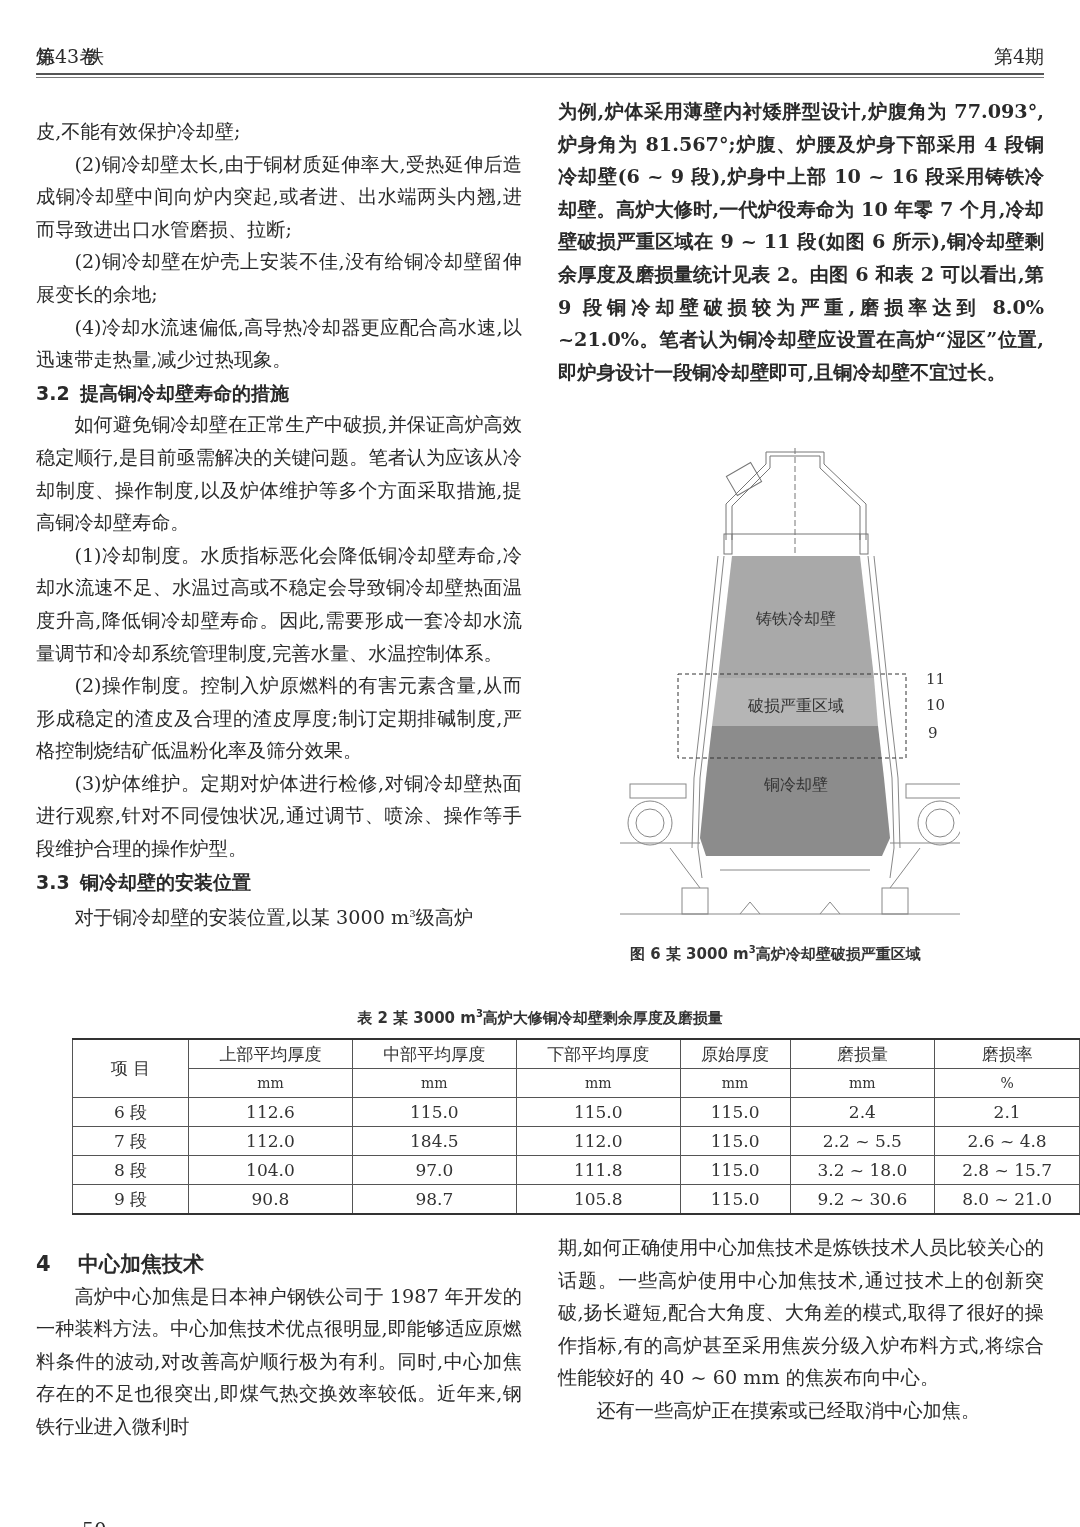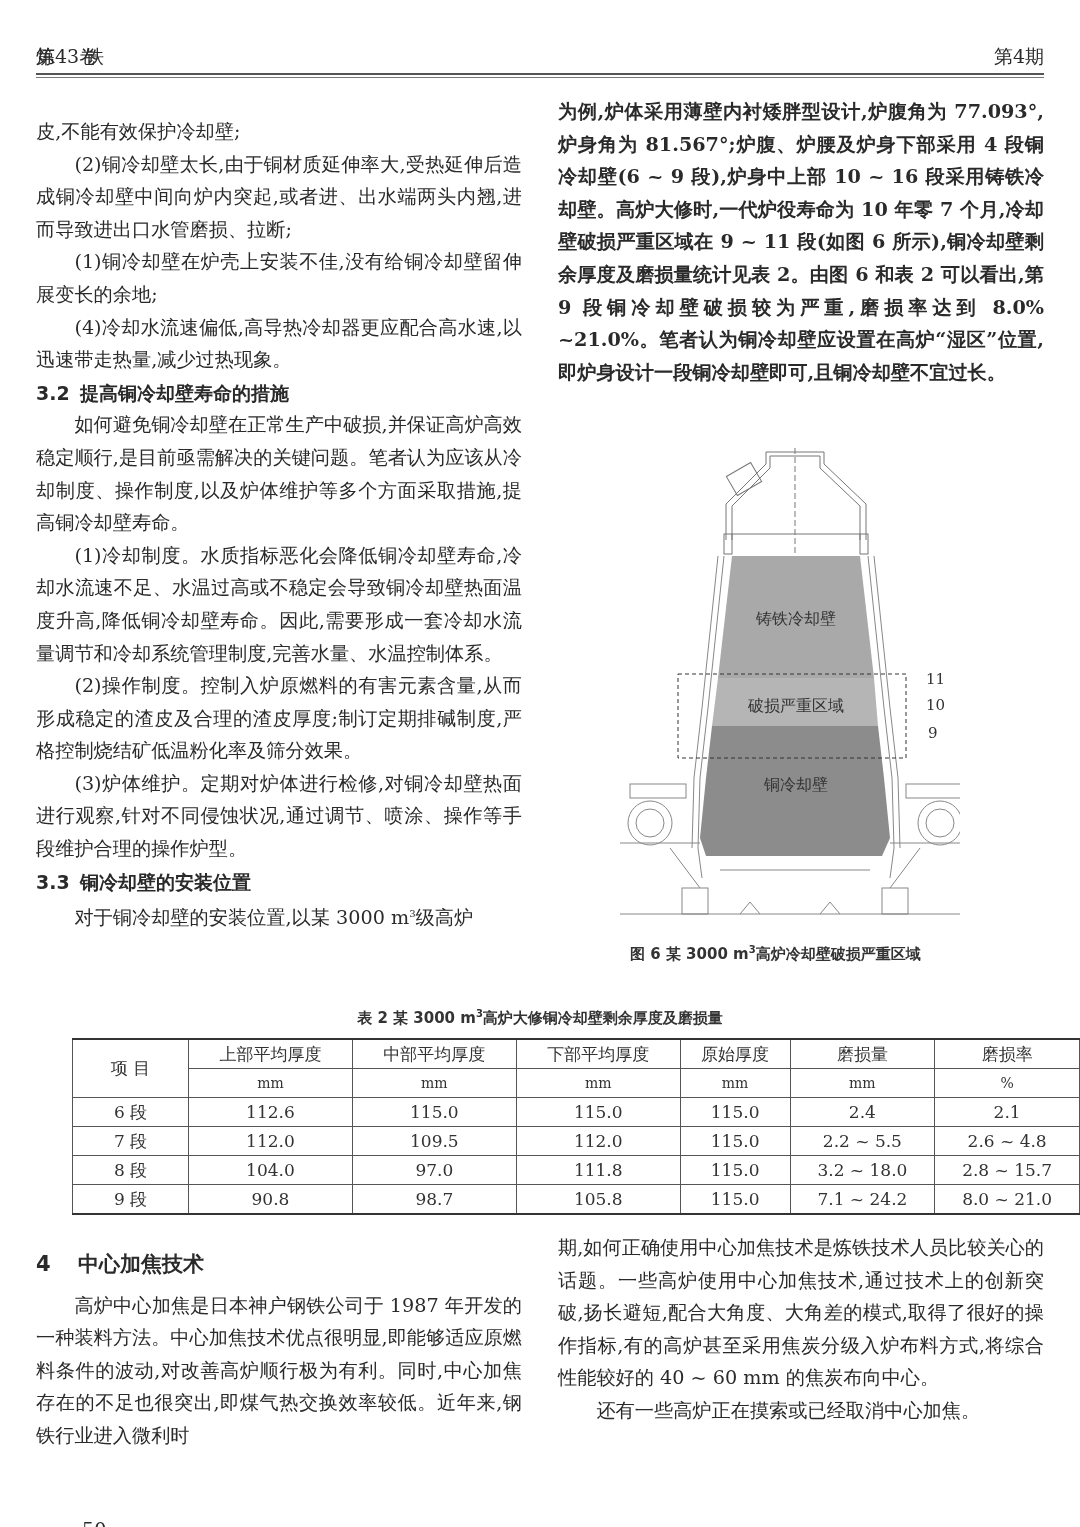--- a/index.html
+++ b/index.html
@@ -42,21 +42,21 @@
   <span class="l">第43卷</span>
   <span class="c">炼  铁</span>
   <span class="r">第4期</span>
 </div>
 <div class="rule1"></div>
 <div class="rule2"></div>
 
 <div class="col" id="left">
   <p>皮,不能有效保护冷却壁;</p>
   <p class="ind">(2)铜冷却壁太长,由于铜材质延伸率大,受热延伸后造成铜冷却壁中间向炉内突起,或者进、出水端两头内翘,进而导致进出口水管磨损、拉断;</p>
-  <p class="ind">(1)铜冷却壁在炉壳上安装不佳,没有给铜冷却壁留伸展变长的余地;</p>
+  <p class="ind">(2)铜冷却壁在炉壳上安装不佳,没有给铜冷却壁留伸展变长的余地;</p>
   <p class="ind">(4)冷却水流速偏低,高导热冷却器更应配合高水速,以迅速带走热量,减少过热现象。</p>
   <p class="sec"><span class="n">3.2</span><span>提高铜冷却壁寿命的措施</span></p>
   <p class="ind">如何避免铜冷却壁在正常生产中破损,并保证高炉高效稳定顺行,是目前亟需解决的关键问题。笔者认为应该从冷却制度、操作制度,以及炉体维护等多个方面采取措施,提高铜冷却壁寿命。</p>
   <p class="ind">(1)冷却制度。水质指标恶化会降低铜冷却壁寿命,冷却水流速不足、水温过高或不稳定会导致铜冷却壁热面温度升高,降低铜冷却壁寿命。因此,需要形成一套冷却水流量调节和冷却系统管理制度,完善水量、水温控制体系。</p>
   <p class="ind">(2)操作制度。控制入炉原燃料的有害元素含量,从而形成稳定的渣皮及合理的渣皮厚度;制订定期排碱制度,严格控制烧结矿低温粉化率及筛分效果。</p>
   <p class="ind">(3)炉体维护。定期对炉体进行检修,对铜冷却壁热面进行观察,针对不同侵蚀状况,通过调节、喷涂、操作等手段维护合理的操作炉型。</p>
   <p class="sec"><span class="n">3.3</span><span>铜冷却壁的安装位置</span></p>
   <p class="ind"><span>对于铜冷却壁的安装位置,以某 3000 m</span><sup>3</sup><span>级高炉</span></p>
 </div>
 
@@ -145,49 +145,49 @@
         <td>112.6</td>
         <td>115.0</td>
         <td>115.0</td>
         <td>115.0</td>
         <td>2.4</td>
         <td>2.1</td>
   </tr>
   <tr>
     <td>7 段</td>
         <td>112.0</td>
-        <td>109.5</td>
+        <td>184.5</td>
         <td>112.0</td>
         <td>115.0</td>
         <td>2.2 ~ 5.5</td>
         <td>2.6 ~ 4.8</td>
   </tr>
   <tr>
     <td>8 段</td>
         <td>104.0</td>
         <td>97.0</td>
         <td>111.8</td>
         <td>115.0</td>
         <td>3.2 ~ 18.0</td>
         <td>2.8 ~ 15.7</td>
   </tr>
   <tr>
     <td>9 段</td>
         <td>90.8</td>
         <td>98.7</td>
         <td>105.8</td>
         <td>115.0</td>
-        <td>7.1 ~ 24.2</td>
+        <td>9.2 ~ 30.6</td>
         <td>8.0 ~ 21.0</td>
   </tr>
 </tbody>
   </table>
 
 <div class="col" id="left2">
-  <p class="sec4" style="margin-bottom:9px"><span class="n">4</span><span>中心加焦技术</span></p>
+  <p class="sec4" style="margin-bottom:0"><span class="n">4</span><span>中心加焦技术</span></p>
   <p class="ind">高炉中心加焦是日本神户钢铁公司于 1987 年开发的一种装料方法。中心加焦技术优点很明显,即能够适应原燃料条件的波动,对改善高炉顺行极为有利。同时,中心加焦存在的不足也很突出,即煤气热交换效率较低。近年来,钢铁行业进入微利时</p>
 </div>
 
 <div class="col" id="right2">
   <p>期,如何正确使用中心加焦技术是炼铁技术人员比较关心的话题。一些高炉使用中心加焦技术,通过技术上的创新突破,扬长避短,配合大角度、大角差的模式,取得了很好的操作指标,有的高炉甚至采用焦炭分级入炉布料方式,将综合性能较好的 40 ~ 60 mm 的焦炭布向中心。</p>
   <p class="ind">还有一些高炉正在摸索或已经取消中心加焦。</p>
 </div>
 
 <div id="pageno">· 50 ·</div>
 

